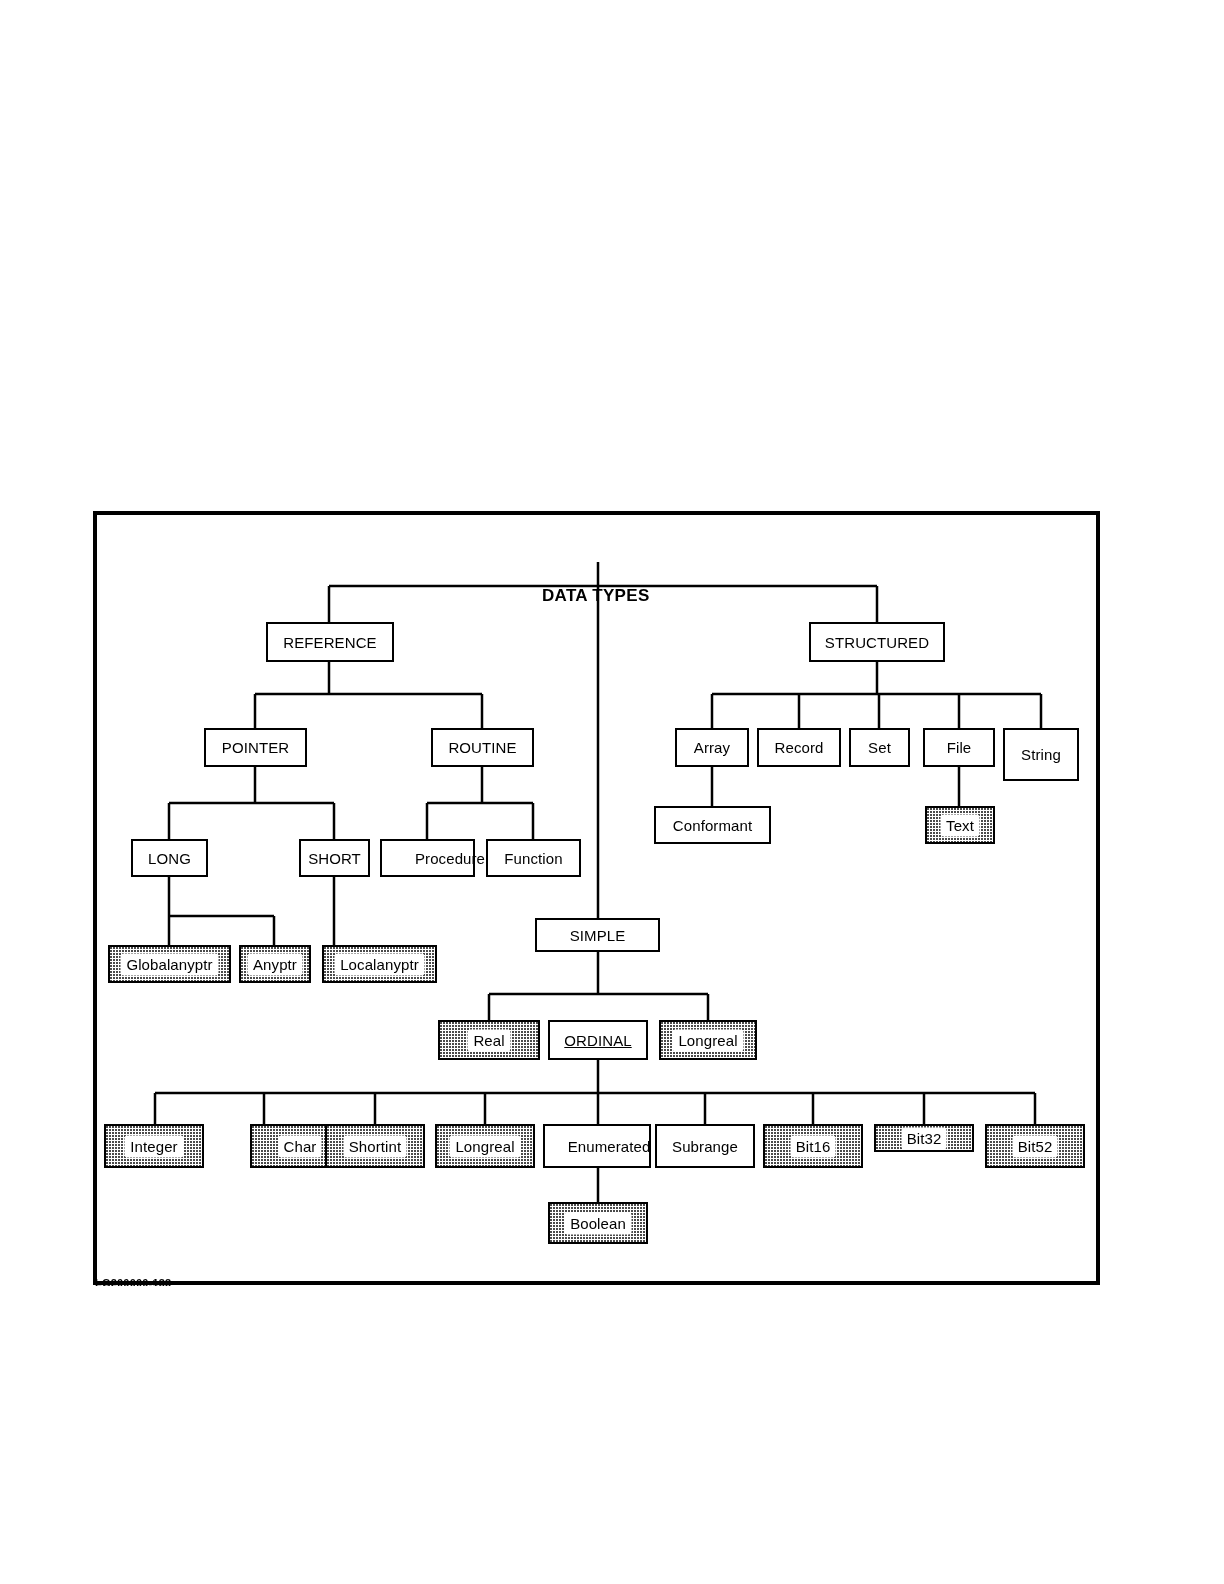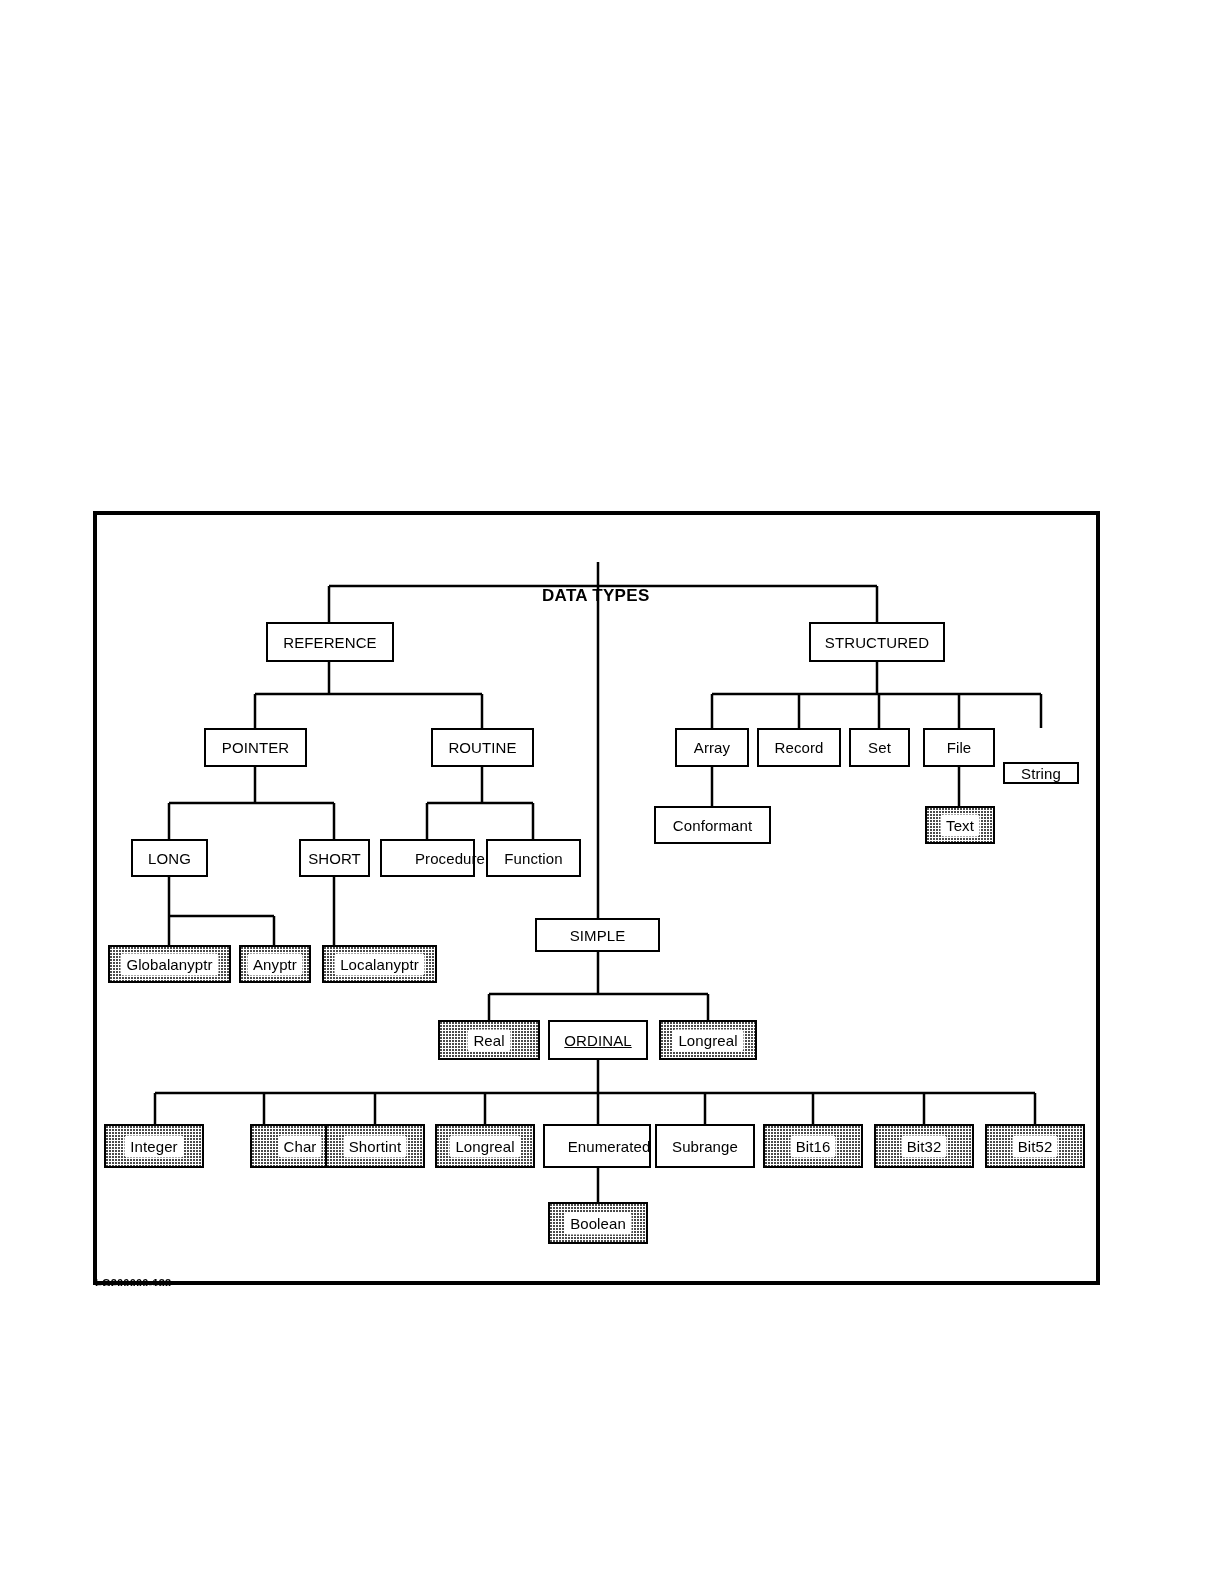--- a/index.html
+++ b/index.html
@@ -215,21 +215,21 @@
   </div>
   <div class="node" style="left:757px; top:728px; width:84px; height:39px;text-align:right;">
     <span class="lbl">Record</span>
   </div>
   <div class="node" style="left:849px; top:728px; width:61px; height:39px;">
     <span class="lbl">Set</span>
   </div>
   <div class="node" style="left:923px; top:728px; width:72px; height:39px;">
     <span class="lbl">File</span>
   </div>
-  <div class="node" style="left:1003px; top:728px; width:76px; height:22px;margin-top:34px;">
+  <div class="node" style="left:1003px; top:728px; width:76px; height:53px;">
     <span class="lbl">String</span>
   </div>
 
   <div class="node" style="left:654px; top:806px; width:117px; height:38px;">
     <span class="lbl">Conformant</span>
   </div>
   <div class="node shaded" style="left:925px; top:806px; width:70px; height:38px;">
     <span class="lbl">Text</span>
   </div>
 
@@ -261,21 +261,21 @@
   </div>
   <div class="node" style="left:543px; top:1124px; width:108px; height:44px;padding-left:24px;">
     <span class="lbl">Enumerated</span>
   </div>
   <div class="node" style="left:655px; top:1124px; width:100px; height:44px;">
     <span class="lbl">Subrange</span>
   </div>
   <div class="node shaded" style="left:763px; top:1124px; width:100px; height:44px;">
     <span class="lbl">Bit16</span>
   </div>
-  <div class="node shaded" style="left:874px; top:1124px; width:100px; height:44px;">
+  <div class="node shaded" style="left:874px; top:1124px; width:100px; height:28px;">
     <span class="lbl">Bit32</span>
   </div>
   <div class="node shaded" style="left:985px; top:1124px; width:100px; height:44px;">
     <span class="lbl">Bit52</span>
   </div>
 
   <div class="node shaded" style="left:548px; top:1202px; width:100px; height:42px;">
     <span class="lbl">Boolean</span>
   </div>
 

